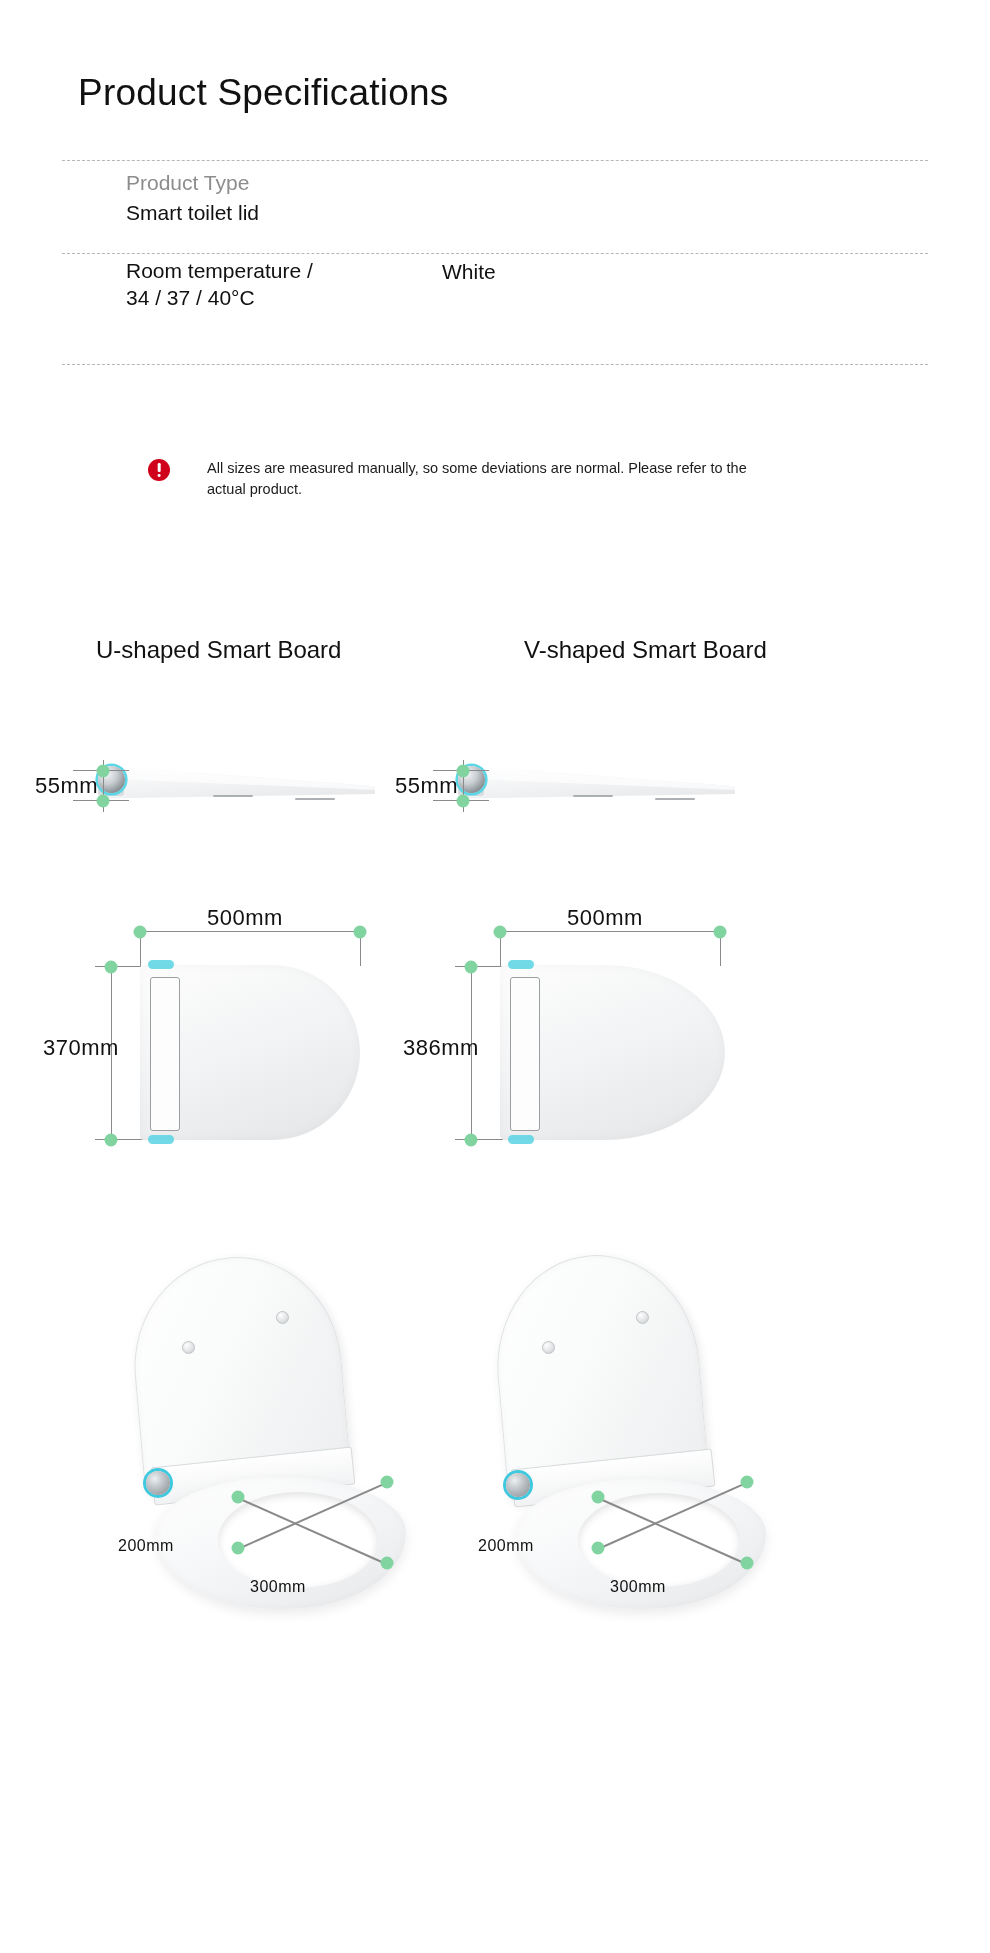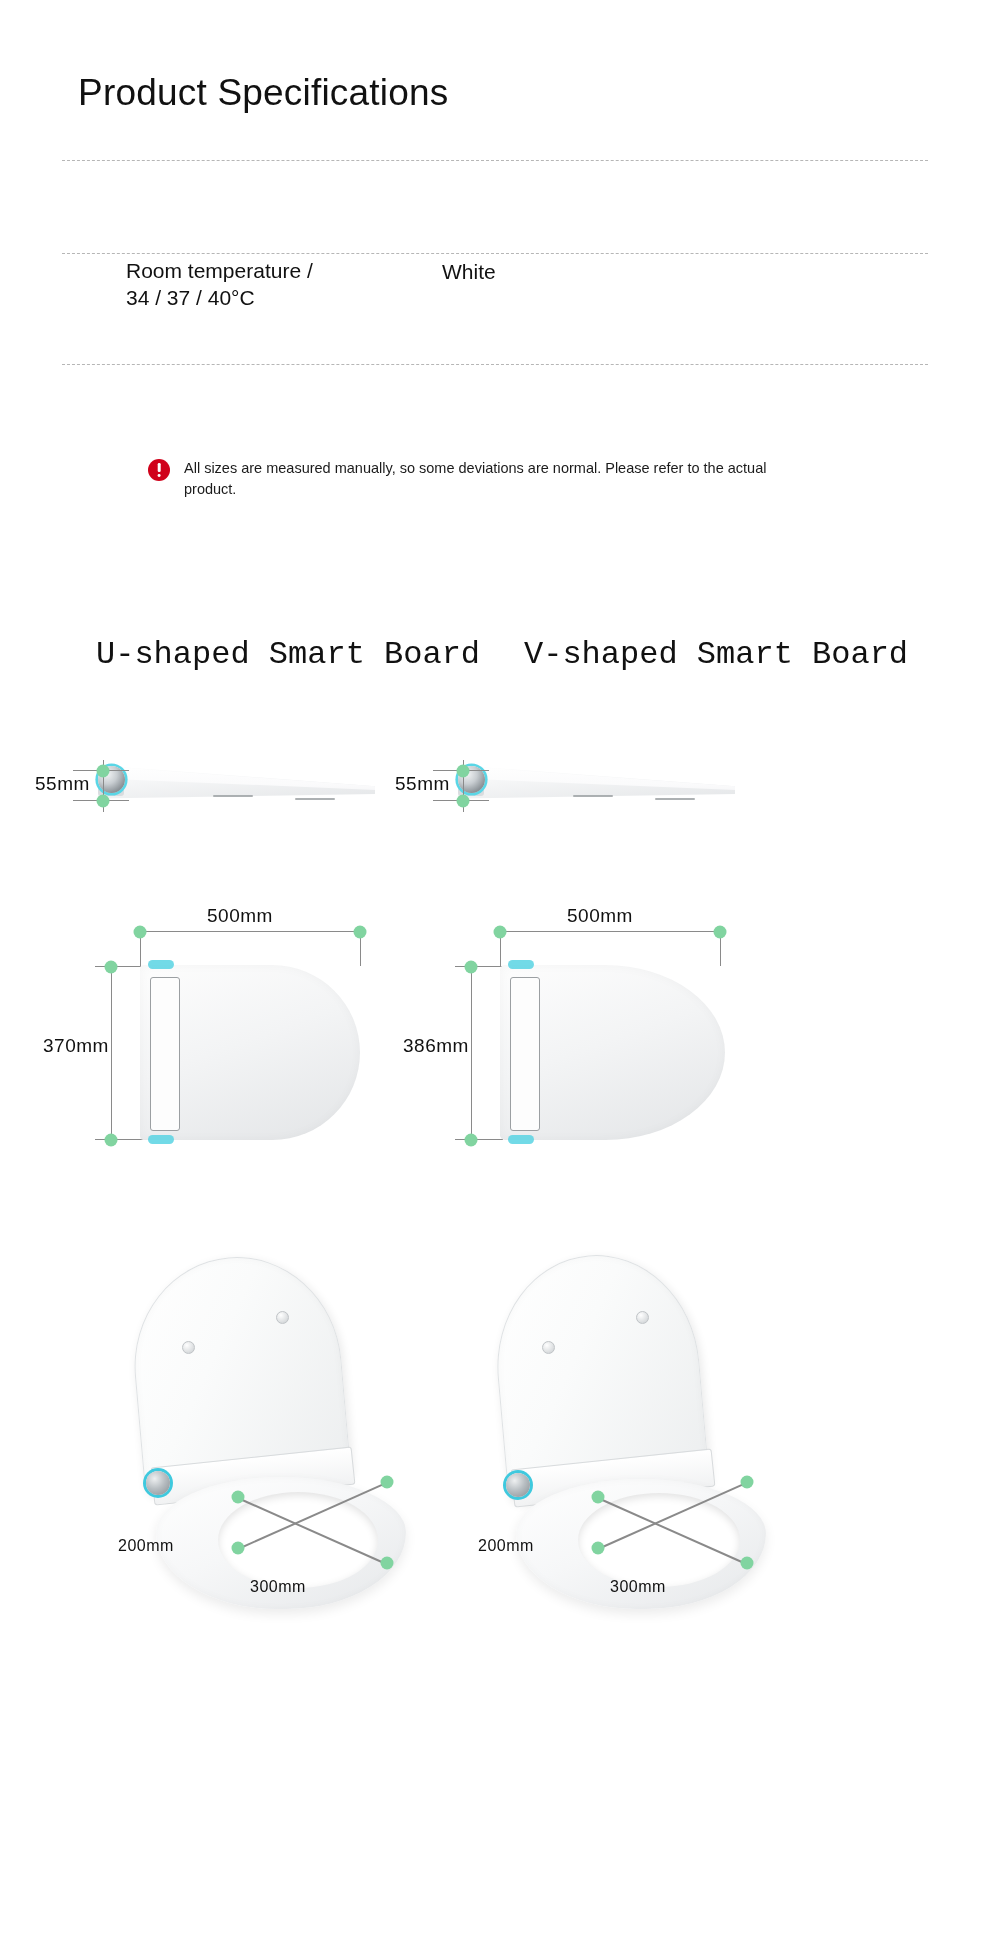--- a/index.html
+++ b/index.html
@@ -82,20 +82,21 @@
   .row2 .spec-cell.right .spec-value { padding-top: 4px; }
 
   
   .notice {
     position: absolute;
     left: 148px;
     top: 458px;
     width: 640px;
     display: flex;
     align-items: flex-start;
+    gap: 23px;
   }
   .notice-icon {
     flex: 0 0 auto;
     width: 22px;
     height: 22px;
     border-radius: 50%;
     background: #d0021b;
     position: relative;
     margin-top: 1px;
   }
@@ -124,25 +125,24 @@
   .notice-text {
     margin-left: 14px;
     font-size: 14.5px;
     line-height: 1.42;
     color: #1b1b1b;
   }
 
   
   .board-heading {
     position: absolute;
-    font-size: 32px;
+    font-size: 24px;
     font-weight: 400;
     color: #111111;
     white-space: nowrap;
-    font-family: Liberation Mono, monospace;
   }
   .board-heading.u { left: 96px; top: 636px; }
   .board-heading.v { left: 524px; top: 636px; }
 
   .col { position: absolute; top: 0; }
   .col.u { left: 40px; }
   .col.v { left: 400px; }
 
   
   .dot {
@@ -154,21 +154,21 @@
     transform: translate(-50%, -50%);
   }
   .dimline {
     position: absolute;
     background: #8a8a8a;
   }
   .dimline.h { height: 1.4px; }
   .dimline.v { width: 1.4px; }
   .dimtext {
     position: absolute;
-    font-size: 19px;
+    font-size: 22px;
     letter-spacing: .5px;
     color: #111111;
     white-space: nowrap;
     font-family: "Liberation Sans", sans-serif;
   }
   .dimtext.small { font-size: 16px; }
 
   
   .sideview {
     position: absolute;
@@ -312,20 +312,24 @@
 
 <div class="spec-section">
 
   <div class="page-title">Product Specifications</div>
 
   <div class="spec-table">
 
     <div class="dashed-rule"></div>
 
     <div class="spec-row row1">
+      <div class="spec-cell left">
+        <div class="spec-label">Product Type</div>
+        <div class="spec-value">Smart toilet lid</div>
+      </div>
     </div>
 
     <div class="dashed-rule"></div>
 
     <div class="spec-row row2">
       <div class="spec-cell left">
         <div class="spec-value">Room temperature /
 34 / 37 / 40°C</div>
       </div>
       <div class="spec-cell right">

